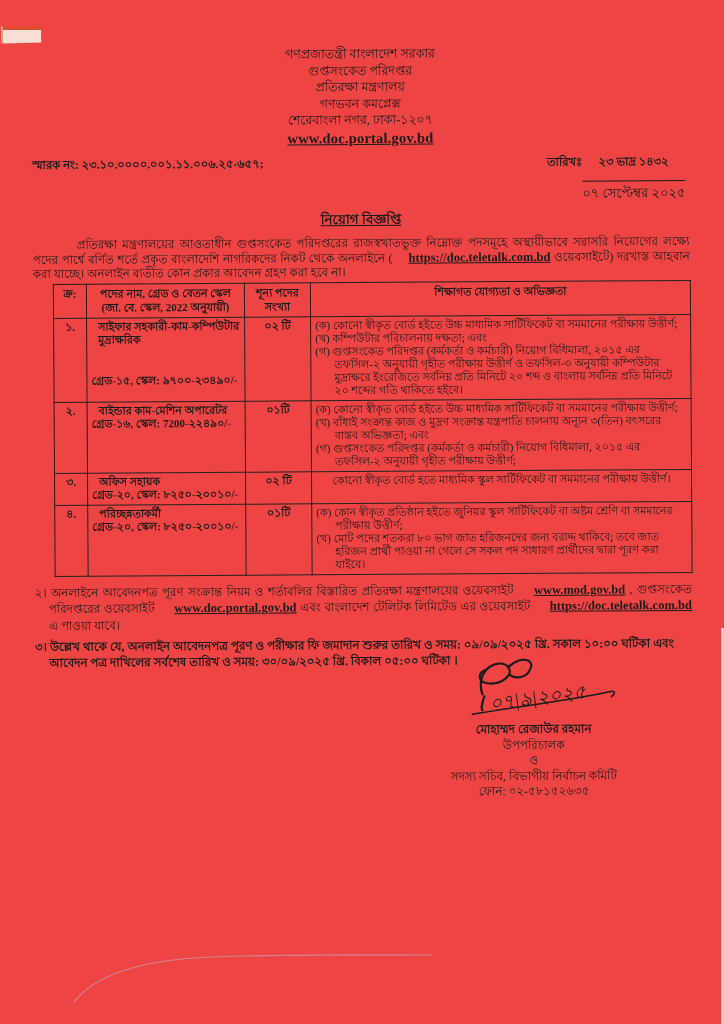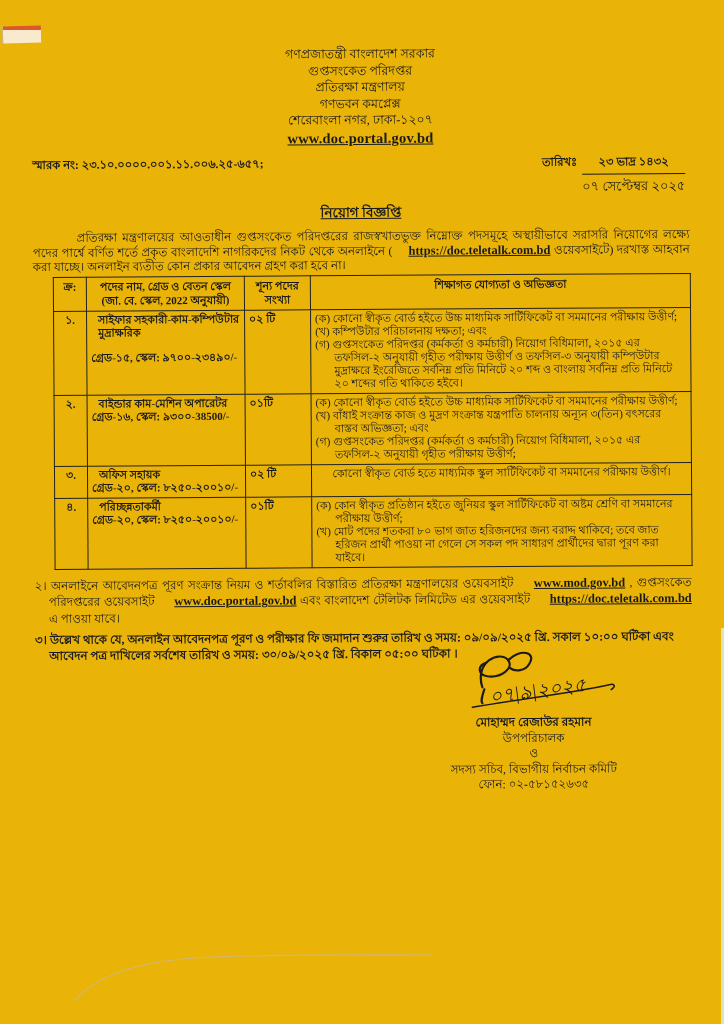--- a/index.html
+++ b/index.html
@@ -3,44 +3,44 @@
 <meta charset="utf-8">
 <style>
   * { margin:0; padding:0; box-sizing:border-box; }
   html,body { width:724px; height:1024px; }
   body {
     font-family: "Liberation Serif", "DejaVu Serif", serif;
     background:#ffffff;
   }
   .page {
     position:relative; width:724px; height:1024px; overflow:hidden;
-    background:#eab308; color:#1b1b1b;
+    background:#ef4444; color:#1b1b1b;
   }
   .content {
     position:absolute; inset:0;
     padding:46px 34px 0 33px;
     transform:rotate(-0.35deg);
     transform-origin:50% 30%;
   }
 
   
   .letterhead { text-align:center; line-height:16.5px; font-size:12.5px; }
   .letterhead .lh-line { white-space:nowrap; }
   .letterhead .website {
     font-size:14.5px; font-weight:700; letter-spacing:.2px;
     text-decoration:underline; margin-top:1px;
   }
 
   
   .memo-row { display:flex; justify-content:space-between; margin-top:9px; font-size:11.5px; }
   .memo-number { font-weight:600; }
-  .date-block { display:flex; gap:5px; margin-right:4px; }
+  .date-block { display:flex; margin-right:4px; }
   .date-label { font-weight:600; }
   .date-lines { text-align:center; }
-  .date-bangla { font-weight:700; border-bottom:1.2px solid #1b1b1b; padding:0 14px 1px 14px; }
+  .date-bangla { font-weight:700; border-bottom:1.2px solid #1b1b1b; padding:0 14px 8px 14px; }
   .date-greg { font-size:13px; margin-top:2px; }
 
   
   .doc-title {
     text-align:center; font-weight:700; font-size:13.5px;
     text-decoration:underline; margin-top:3px;
   }
 
   
   .intro {
@@ -62,24 +62,24 @@
   }
   table.vacancy td, table.vacancy th {
     border:1.5px solid #222; vertical-align:top; padding:2px 4px 3px 4px;
   }
   th.h { font-weight:700; text-align:center; line-height:14px; padding-top:1px; }
   .col-sl  { width:33px; }
   .col-post{ width:158px; }
   .col-vac { width:66px; }
   .col-qual{ width:380px; }
   td.sl   { text-align:center; font-weight:700; }
-  td.vac  { font-weight:700; }
+  td.vac  { text-align:center; font-weight:700; }
   .post-name { font-weight:700;margin-left:7px; }
   .post-scale { font-weight:600; }
-  .post-scale.gap { margin-top:12px; }
+  .post-scale.gap { margin-top:28px; }
   .qual { padding-left:19px; text-indent:-19px; }
   .qual.center { padding-left:0; text-indent:0; text-align:center; }
 
   
   .numpara {
     margin-top:8px; font-size:11.8px; line-height:16.5px;
     padding-left:14px; text-indent:-14px; text-align:justify;
   }
   .numpara.bold { font-weight:700; text-align:left; line-height:16px; margin-top:5px; }
 
@@ -170,21 +170,21 @@
           <div class="qual">(ক) কোনো স্বীকৃত বোর্ড হইতে উচ্চ মাধ্যমিক সার্টিফিকেট বা সমমানের পরীক্ষায় উত্তীর্ণ;</div>
           <div class="qual">(খ) কম্পিউটার পরিচালনায় দক্ষতা; এবং</div>
           <div class="qual">(গ) গুপ্তসংকেত পরিদপ্তর (কর্মকর্তা ও কর্মচারী) নিয়োগ বিধিমালা, ২০১৫ এর তফসিল-২ অনুযায়ী গৃহীত পরীক্ষায় উত্তীর্ণ ও তফসিল-৩ অনুযায়ী কম্পিউটার মুদ্রাক্ষরে ইংরেজিতে সর্বনিম্ন প্রতি মিনিটে ২০ শব্দ ও বাংলায় সর্বনিম্ন প্রতি মিনিটে ২০ শব্দের গতি থাকিতে হইবে।</div>
         </td>
       </tr>
 
       <tr>
         <td class="sl">২.</td>
         <td>
           <div class="post-name">বাইন্ডার কাম-মেশিন অপারেটর</div>
-          <div class="post-scale">গ্রেড-১৬, স্কেল: ৯৩০০-38500/-</div>
+          <div class="post-scale">গ্রেড-১৬, স্কেল: 7200-২২৪৯০/-</div>
         </td>
         <td class="vac">০১টি</td>
         <td>
           <div class="qual">(ক) কোনো স্বীকৃত বোর্ড হইতে উচ্চ মাধ্যমিক সার্টিফিকেট বা সমমানের পরীক্ষায় উত্তীর্ণ;</div>
           <div class="qual">(খ) বাঁধাই সংক্রান্ত কাজ ও মুদ্রণ সংক্রান্ত যন্ত্রপাতি চালনায় অন্যূন ৩(তিন) বৎসরের বাস্তব অভিজ্ঞতা; এবং</div>
           <div class="qual">(গ) গুপ্তসংকেত পরিদপ্তর (কর্মকর্তা ও কর্মচারী) নিয়োগ বিধিমালা, ২০১৫ এর তফসিল-২ অনুযায়ী গৃহীত পরীক্ষায় উত্তীর্ণ;</div>
         </td>
       </tr>
 
       <tr>

